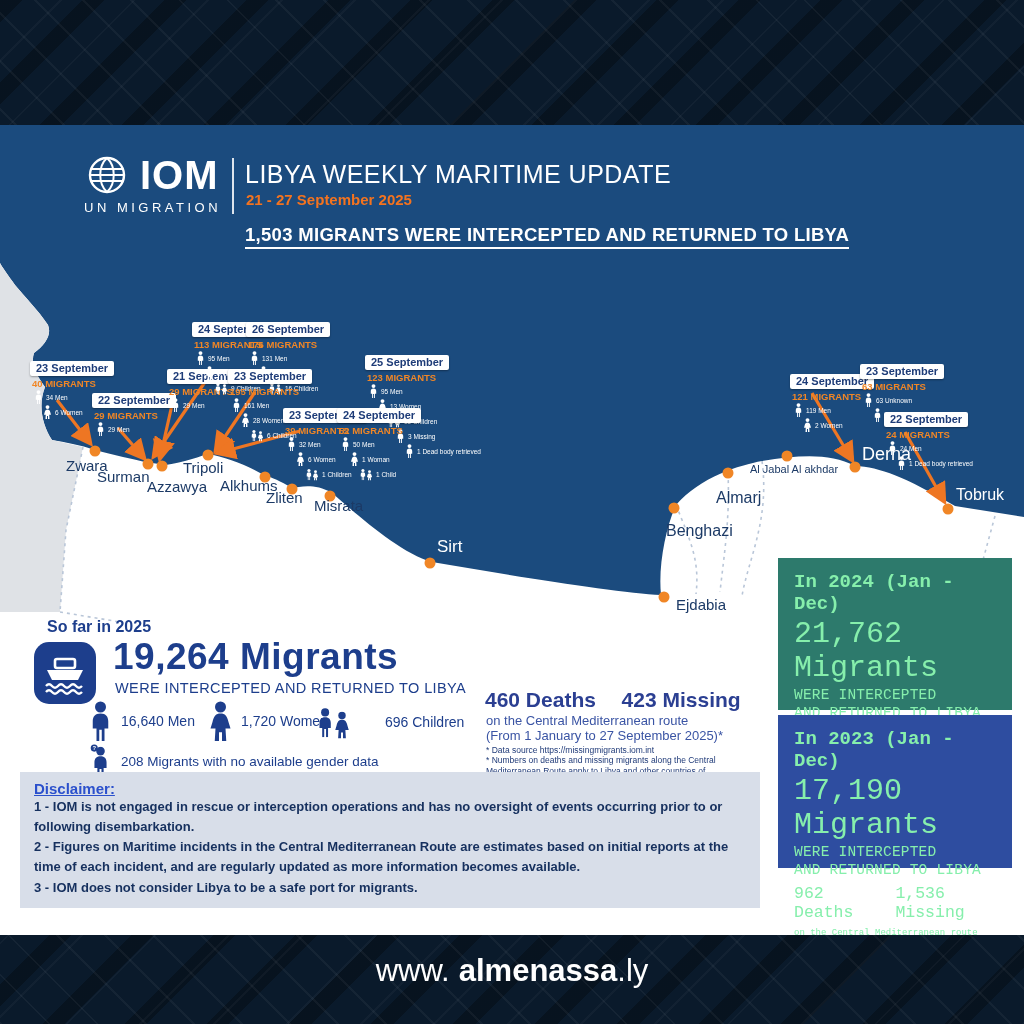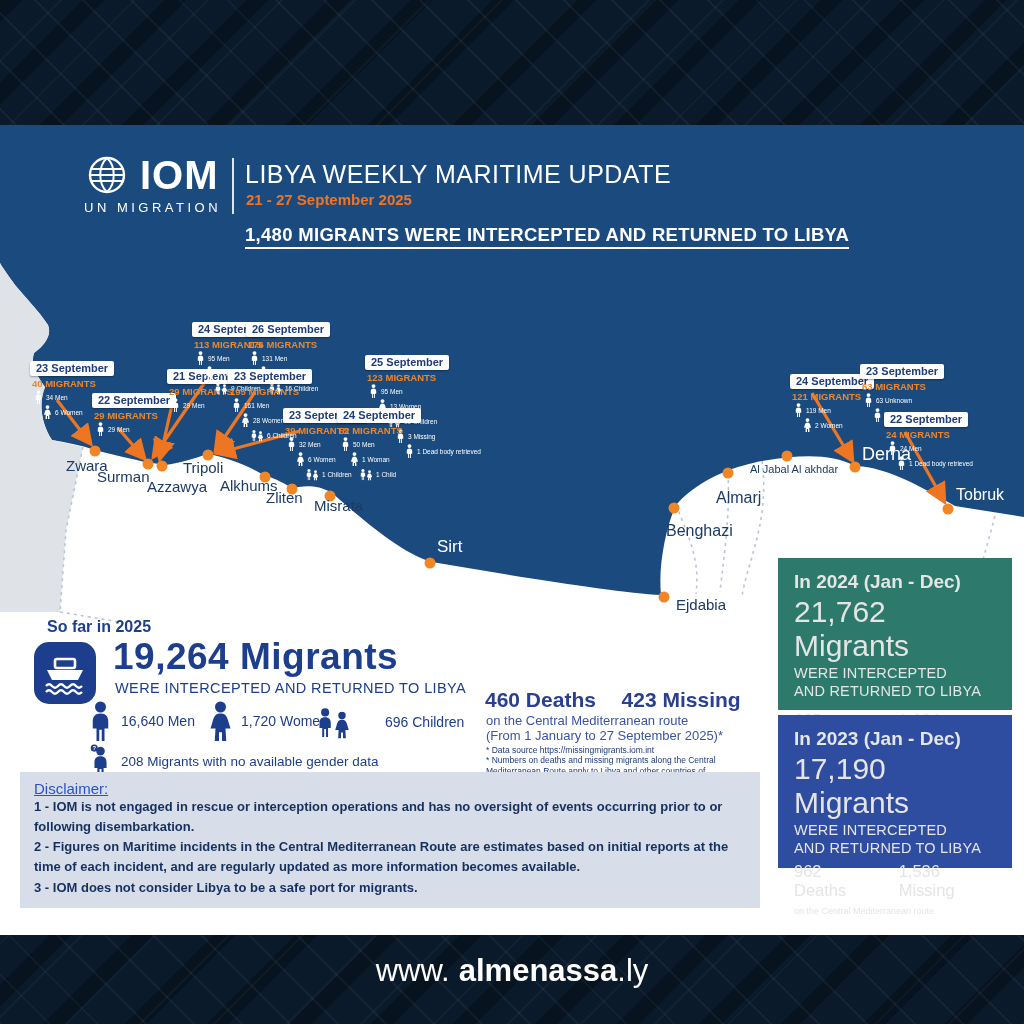--- a/index.html
+++ b/index.html
@@ -43,30 +43,30 @@
   .big-sub{font-size:14.5px;color:#1d3e8c;letter-spacing:0.4px;}
   .stat-item{position:absolute;display:flex;align-items:center;gap:8px;color:#1d3e8c;font-size:14px;}
   .stat-icon{fill:#1d3e8c;}
 
   
   .d-head{font-size:21px;font-weight:bold;color:#2b3f92;}
   .d-line{font-size:13px;color:#3a54a4;}
   .d-fn{font-size:8.5px;color:#1f3a78;width:255px;line-height:1.25;}
 
   
-  .year-box{position:absolute;left:778px;width:234px;color:#e5e5e5;box-sizing:border-box;padding:13px 16px;}
+  .year-box{position:absolute;left:778px;width:234px;color:#86efac;box-sizing:border-box;padding:13px 16px;font-family:Liberation Mono, monospace;}
   .yb-title{font-size:19px;font-weight:bold;}
   .yb-value{font-size:30px;margin-top:2px;}
   .yb-sub{font-size:14.5px;margin-top:2px;letter-spacing:0.2px;}
   .yb-row{display:flex;gap:24px;font-size:16.5px;margin-top:12px;}
   .yb-fn{font-size:9px;margin-top:6px;}
 
   
   #disclaimer{position:absolute;left:20px;top:772px;width:740px;box-sizing:border-box;background:#d8dee9;padding:8px 14px 10px 14px;}
-  .disc-title{color:#2b50cc;font-weight:normal;font-size:15px;text-decoration:underline;}
+  .disc-title{color:#2b50cc;font-weight:bold;font-size:15px;text-decoration:underline;}
   .disc-line{color:#16305e;font-weight:bold;font-size:13px;line-height:1.55;}
 
   
   #footer{position:absolute;left:0;top:953px;width:1024px;text-align:center;color:#fff;font-size:31px;}
   #footer b{font-weight:bold;margin-left:9px;}
 </style>
 </head>
 <body>
 
 <div id="content"></div>
@@ -141,21 +141,21 @@
     <div>
       <div class="iom-word">IOM</div>
     </div>
   </div>
   <div class="iom-sub">UN MIGRATION</div>
 </div>
 <div class="hdr-divider"></div>
 <div class="abs hdr-title" style="left:245px;top:160px;">LIBYA WEEKLY MARITIME UPDATE</div>
 <div class="abs hdr-date" style="left:246px;top:191px;">21 - 27 September 2025</div>
 <div class="abs" style="left:245px;top:224px;">
-  <span class="hdr-headline">1,480 MIGRANTS WERE INTERCEPTED AND RETURNED TO LIBYA</span>
+  <span class="hdr-headline">1,503 MIGRANTS WERE INTERCEPTED AND RETURNED TO LIBYA</span>
 </div>
 
 <div id="city-labels">
     <div class="city-label city-dark" style="left: 66px; top: 457px; font-size: 15px;">Zwara</div>
     <div class="city-label city-dark" style="left: 97px; top: 468px; font-size: 15px;">Surman</div>
     <div class="city-label city-dark" style="left: 147px; top: 478px; font-size: 15px;">Azzawya</div>
     <div class="city-label city-dark" style="left: 183px; top: 459px; font-size: 15px;">Tripoli</div>
     <div class="city-label city-dark" style="left: 220px; top: 477px; font-size: 15px;">Alkhums</div>
     <div class="city-label city-dark" style="left: 266px; top: 489px; font-size: 15px;">Zliten</div>
     <div class="city-label city-dark" style="left: 314px; top: 497px; font-size: 15px;">Misrata</div>

